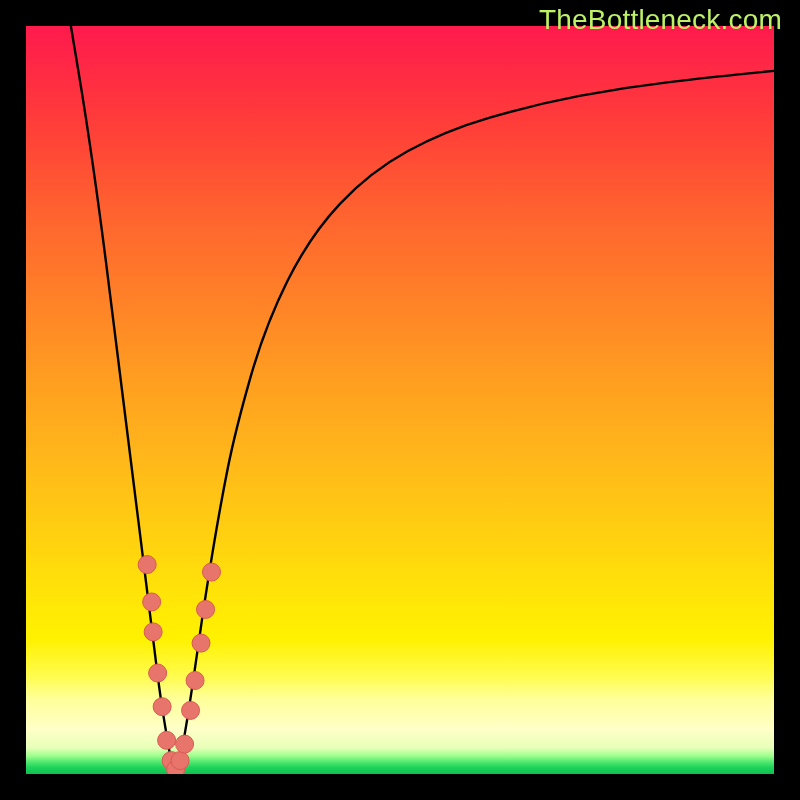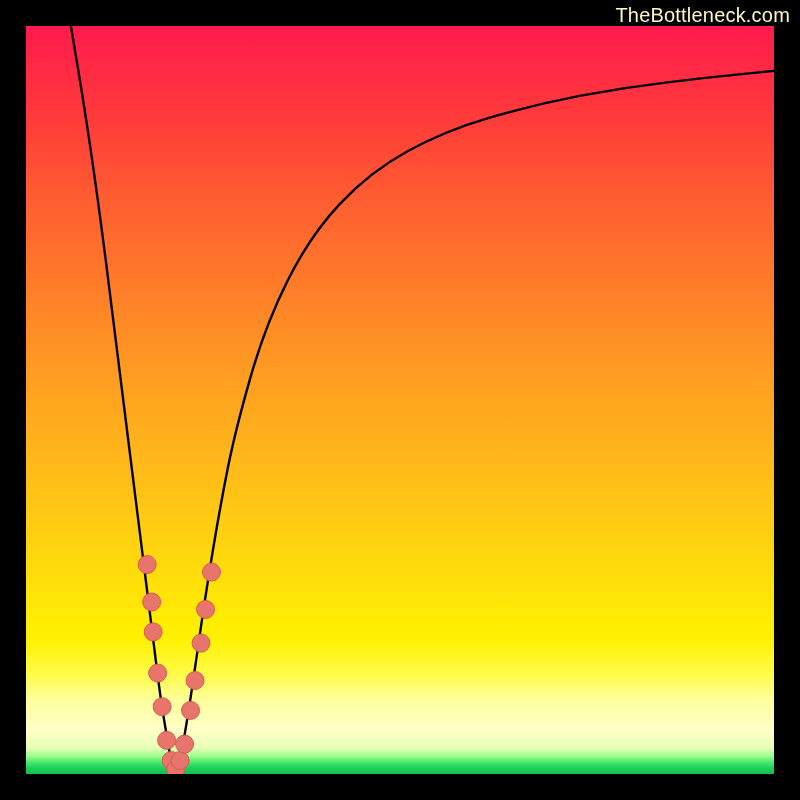--- a/index.html
+++ b/index.html
@@ -45,23 +45,23 @@
       #0fc050 100%
     );
   }
   svg.curve {
     position: absolute;
     inset: 0;
   }
   .watermark {
     position: absolute;
     top: 4px;
-    right: 10px;
-    color: #fef9c3;
-    font-size: 20px;
+    right: 18px;
+    color: #bef264;
+    font-size: 28px;
     letter-spacing: 0.2px;
     user-select: none;
   }
 </style>
 </head>
 <body>
 
 <div class="frame">
   <div class="plot-area">
     <svg class="curve" viewBox="0 0 748 748" preserveAspectRatio="none">

